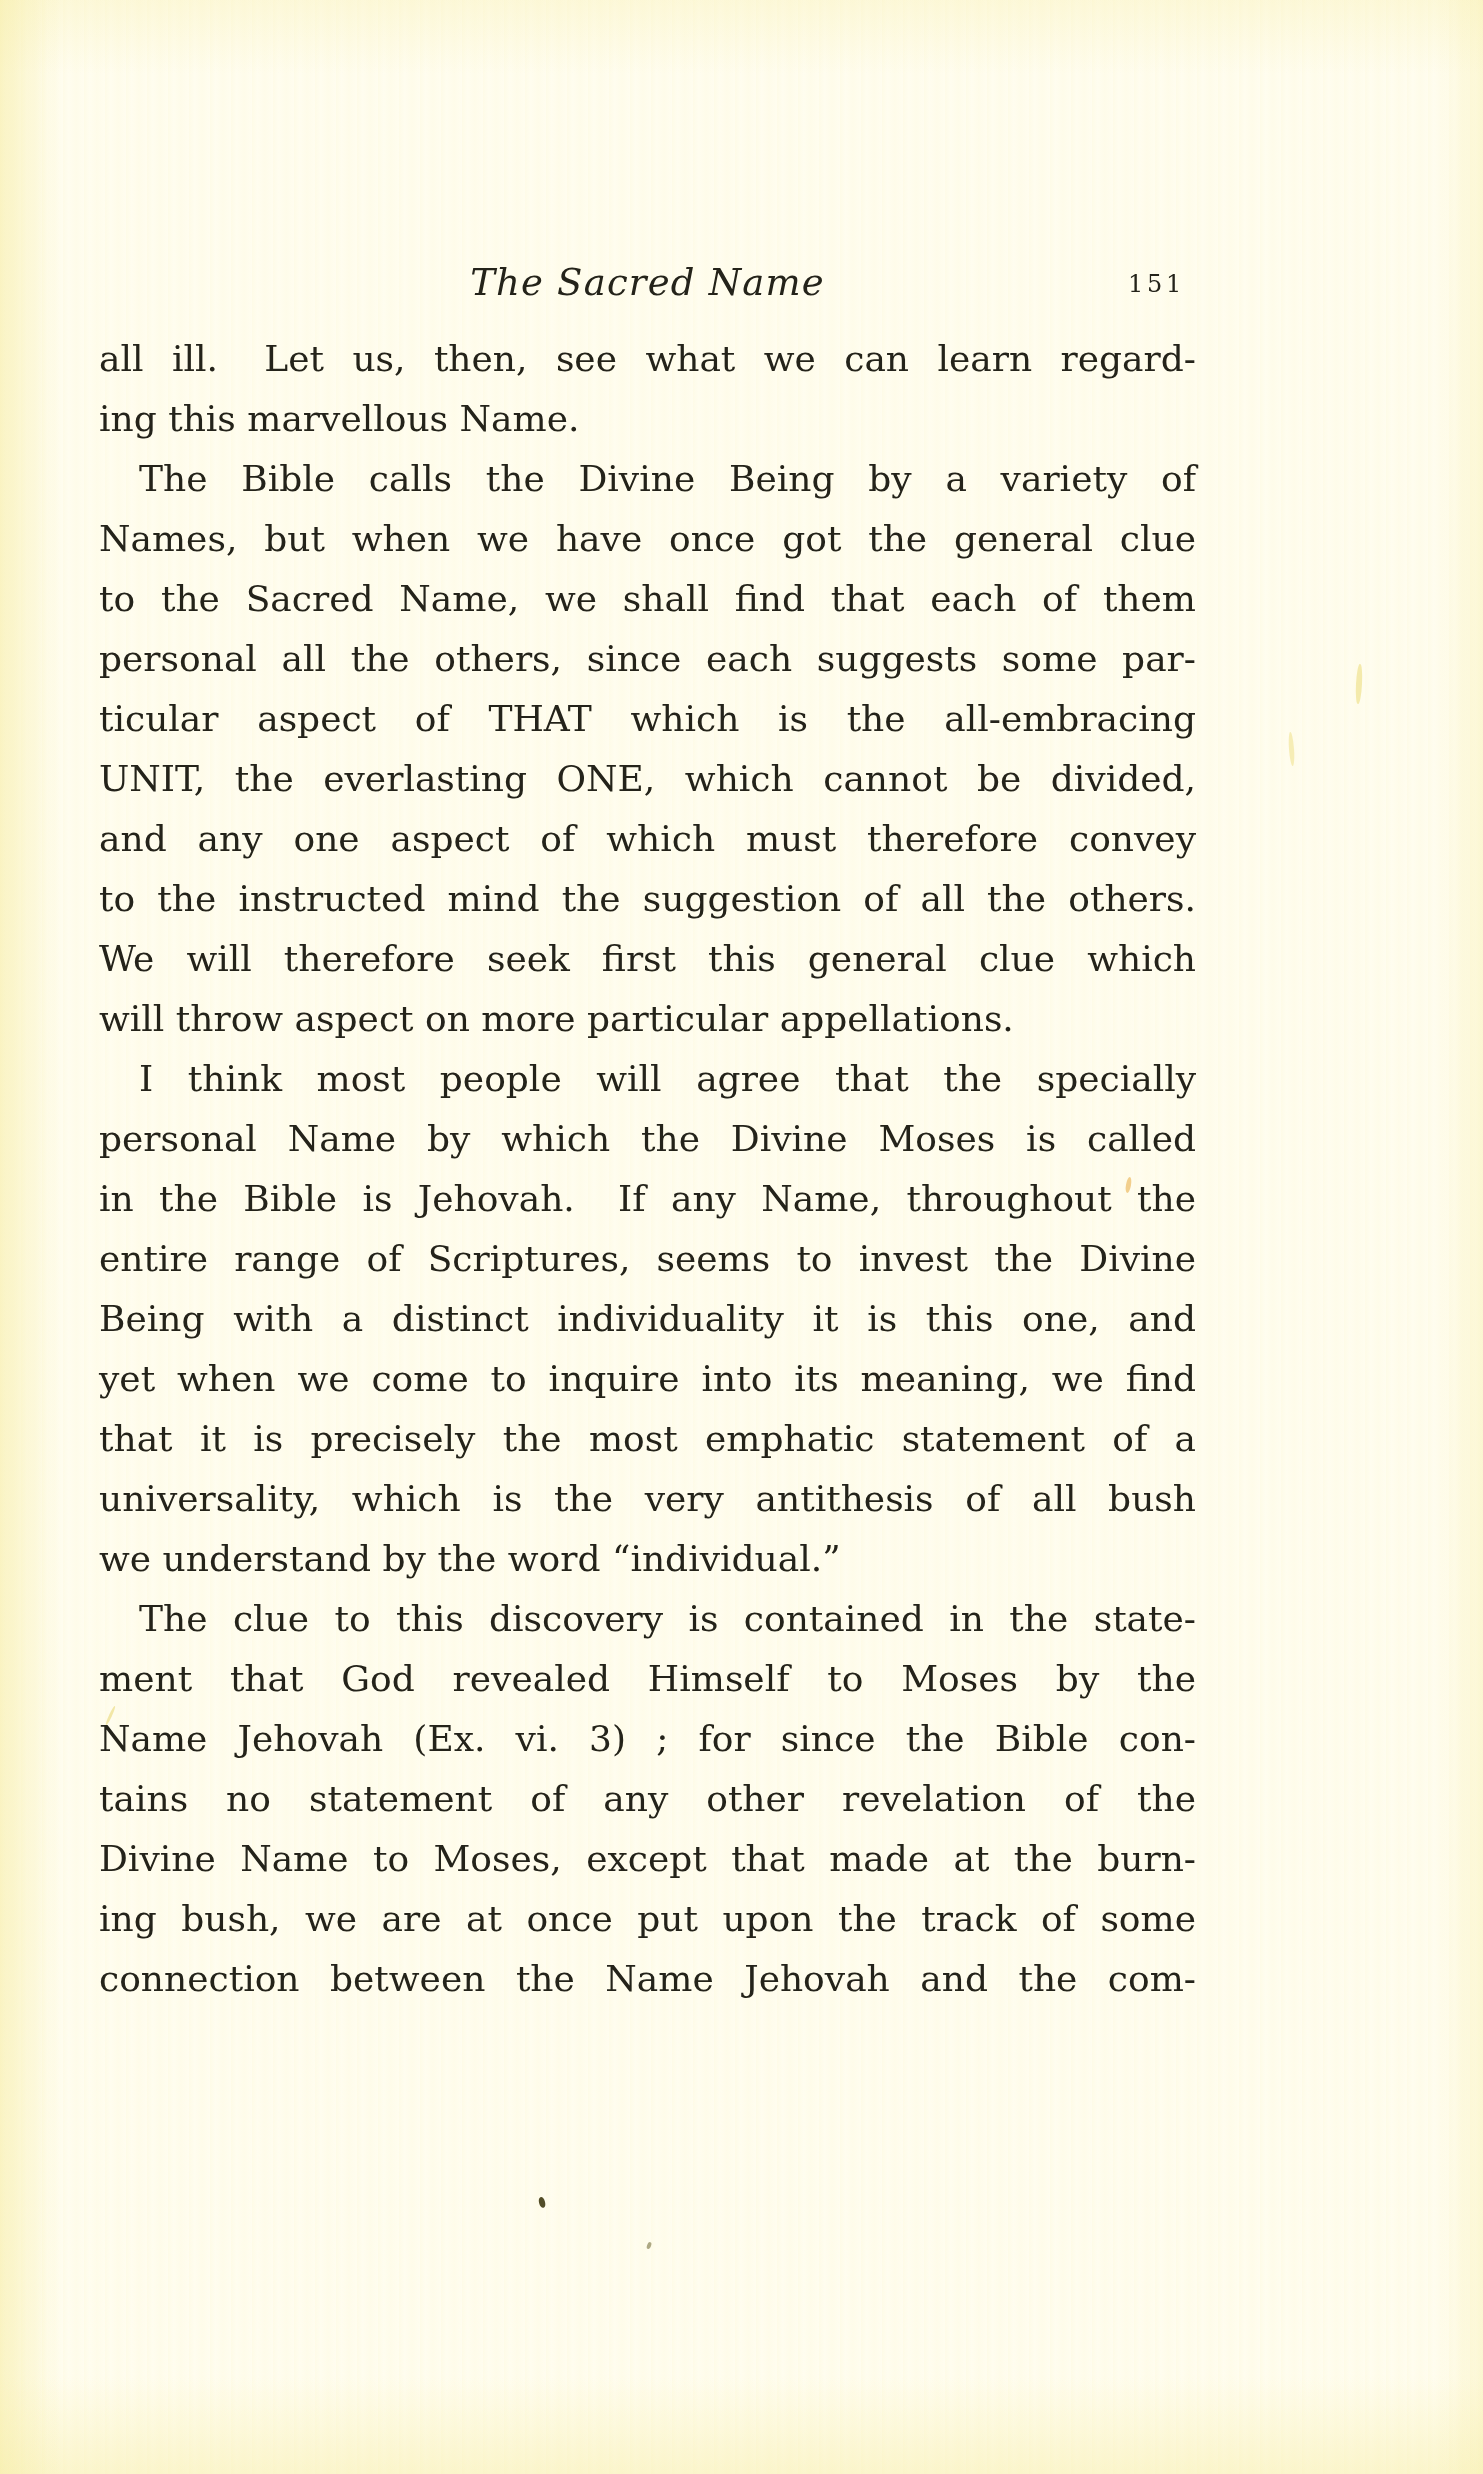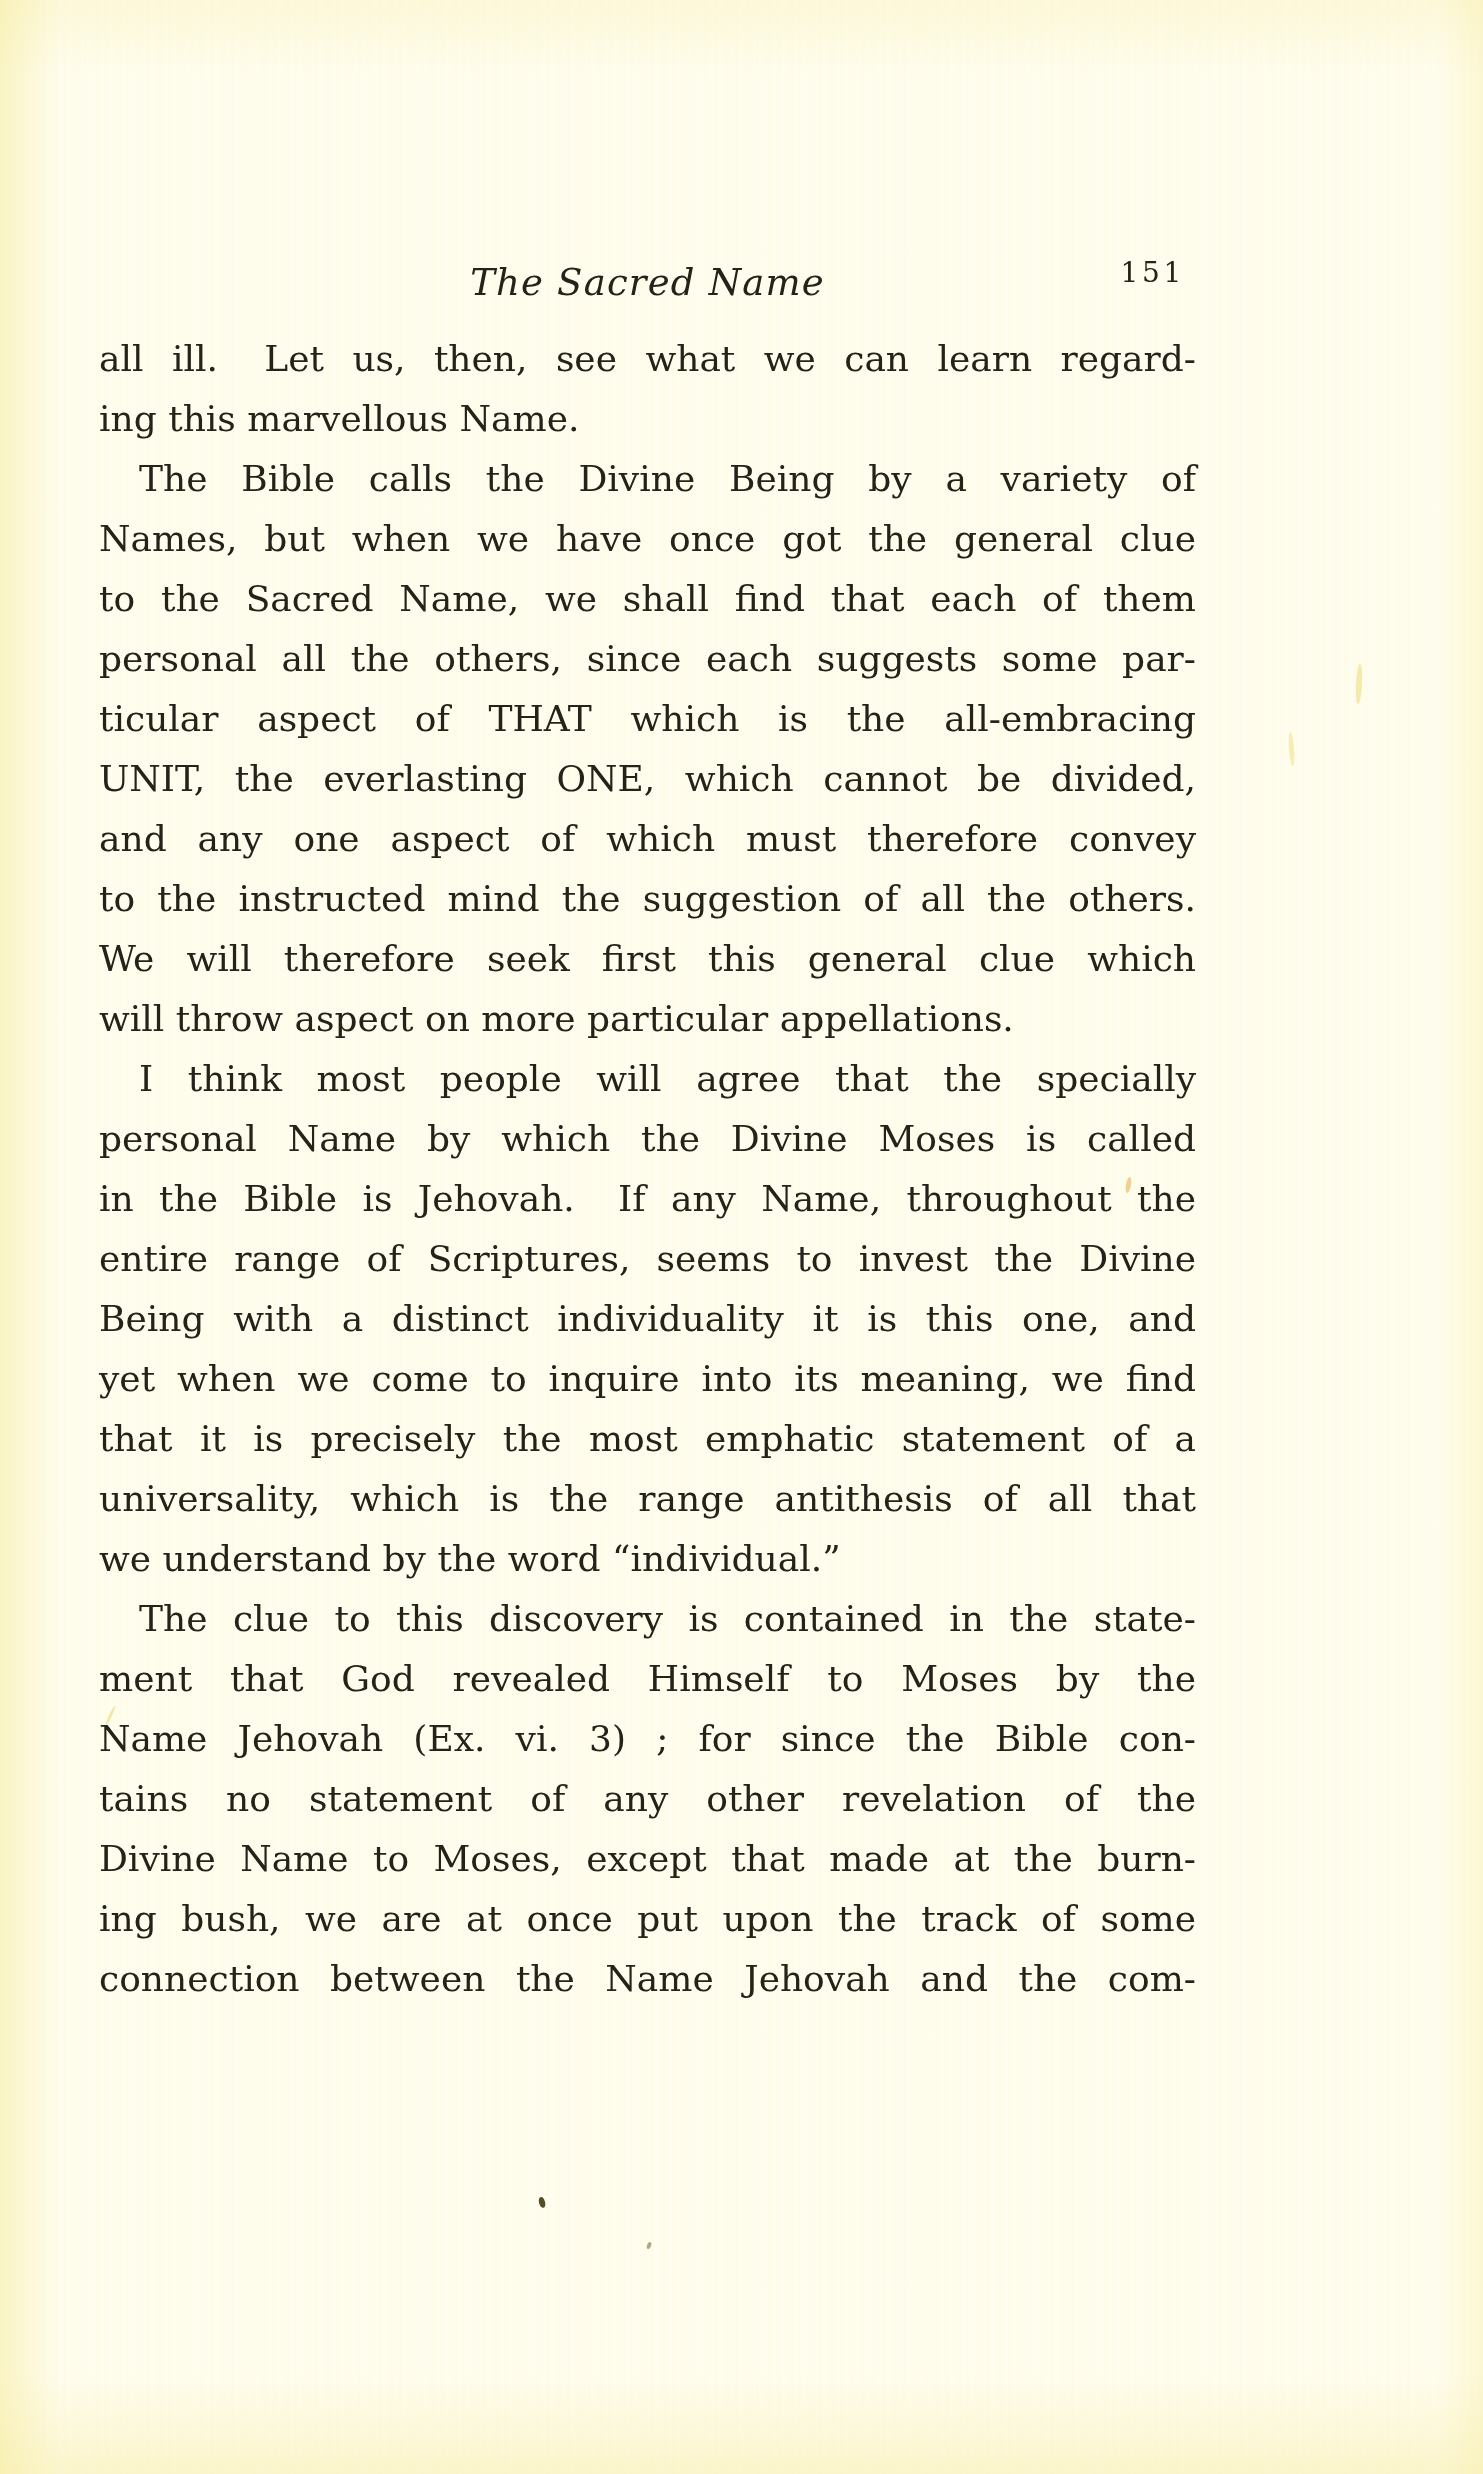--- a/index.html
+++ b/index.html
@@ -31,22 +31,22 @@
     position:absolute;left:99px;top:245px;width:1097px;height:51px;
   }
   .running-title{
     position:absolute;left:0;right:0;top:12px;
     text-align:center;
     font-style:italic;
     font-size:37px;line-height:51px;
     letter-spacing:1.2px;
   }
   .page-number{
-    position:absolute;right:11px;top:2px;
-    font-size:28px;line-height:51px;
+    position:absolute;right:11px;top:14px;
+    font-size:24px;line-height:51px;
     letter-spacing:3.7px;
   }
   .body-text{
     position:absolute;left:99px;top:329px;width:1097px;
     font-size:36px;
   }
   .para{margin:0;}
   .line{
     height:60px;line-height:60px;
     text-align:justify;
@@ -86,21 +86,21 @@
         <div class="line flush">will throw aspect on more particular appellations.</div>
       </div>
       <div class="para">
         <div class="line indent">I think most people will agree that the specially</div>
         <div class="line">personal Name by which the Divine Moses is called</div>
         <div class="line">in the Bible is Jehovah.  If any Name, throughout the</div>
         <div class="line">entire range of Scriptures, seems to invest the Divine</div>
         <div class="line">Being with a distinct individuality it is this one, and</div>
         <div class="line">yet when we come to inquire into its meaning, we find</div>
         <div class="line">that it is precisely the most emphatic statement of a</div>
-        <div class="line">universality, which is the range antithesis of all that</div>
+        <div class="line">universality, which is the very antithesis of all bush</div>
         <div class="line flush">we understand by the word “individual.”</div>
       </div>
       <div class="para">
         <div class="line indent">The clue to this discovery is contained in the state-</div>
         <div class="line">ment that God revealed Himself to Moses by the</div>
         <div class="line">Name Jehovah (Ex. vi. 3) ; for since the Bible con-</div>
         <div class="line">tains no statement of any other revelation of the</div>
         <div class="line">Divine Name to Moses, except that made at the burn-</div>
         <div class="line">ing bush, we are at once put upon the track of some</div>
         <div class="line">connection between the Name Jehovah and the com-</div>

